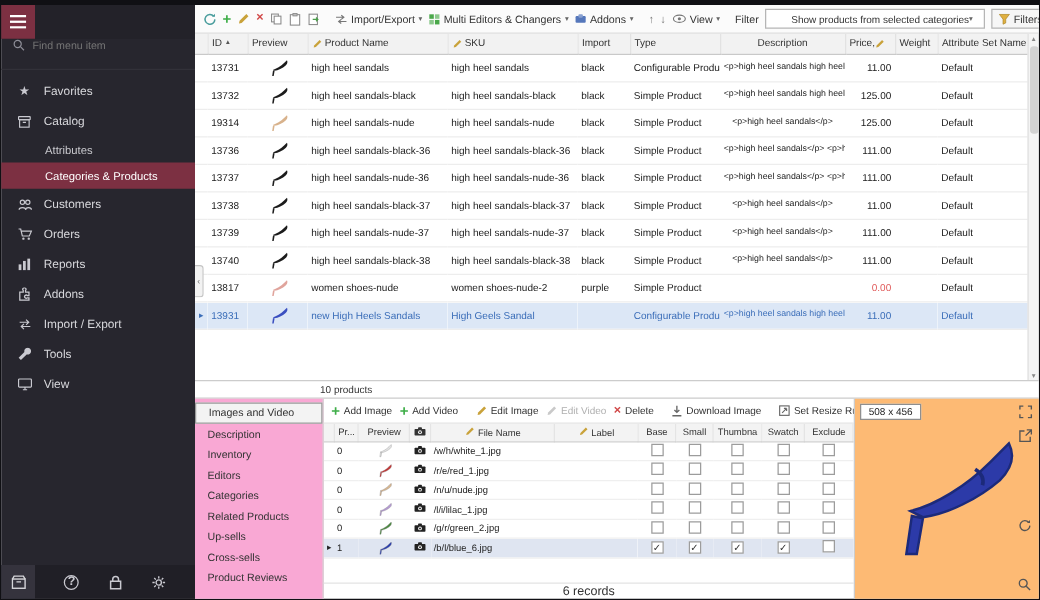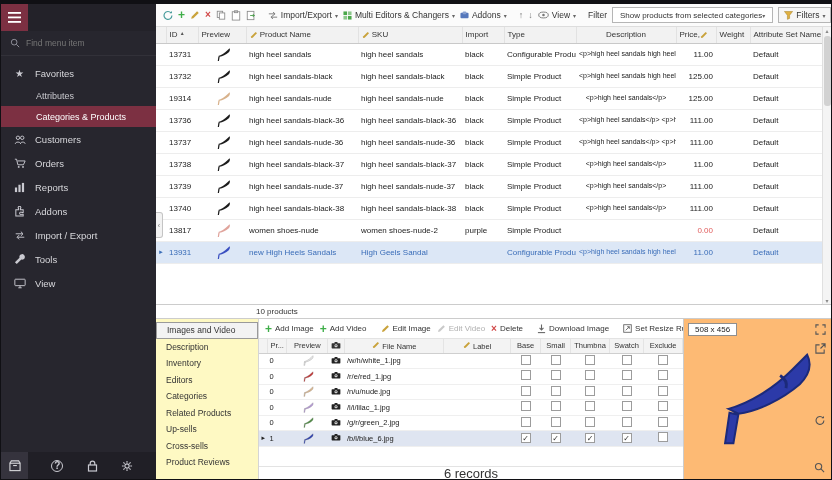--- a/index.html
+++ b/index.html
@@ -4,21 +4,21 @@
 <style>
   *{margin:0;padding:0;box-sizing:border-box;}
   html,body{width:832px;height:480px;overflow:hidden;background:#fff;
     font-family:"Liberation Sans",sans-serif;}
   .app{width:832px;height:480px;border:1px solid #101014;border-top:4px solid #101014;
     display:flex;background:#fff;}
   
   .sidebar{width:155px;background:#27262e;color:#d8d8dc;display:flex;flex-direction:column;flex-shrink:0;}
   .sb-logo{height:27px;display:flex;align-items:center;background:#232229;}
   .sb-burger{width:27px;height:27px;background:#7c3042;display:flex;align-items:center;justify-content:center;cursor:pointer;}
-  .sb-search{height:25px;display:flex;align-items:center;gap:6px;padding:0 9px;border-bottom:1px solid #323139;}
+  .sb-search{height:25px;display:flex;align-items:flex-start;gap:6px;padding:0 9px;border-bottom:1px solid #323139;}
   .sb-search input{background:transparent;border:none;outline:none;color:#9a9aa2;font-size:8.5px;width:110px;font-family:"Liberation Sans",sans-serif;}
   .sb-menu{flex:1;padding-top:5px;}
   .sb-item{height:24px;display:flex;align-items:center;gap:9px;padding-left:12px;font-size:9.5px;cursor:pointer;}
   .sb-item .ic{width:13px;display:flex;justify-content:center;align-items:center;color:#c9c9d0;font-size:10px;}
   .sb-sub{height:21px;display:flex;align-items:center;padding-left:35px;font-size:9px;color:#c9c9ce;cursor:pointer;}
   .sb-sub.active{background:#7c3042;color:#fff;}
   .sb-bottom{height:27px;background:#201f26;display:flex;align-items:center;}
   .sb-bottom .sq{width:27px;height:27px;background:#35333d;display:flex;align-items:center;justify-content:center;cursor:pointer;}
   .sb-bottom .rest{flex:1;display:flex;justify-content:space-evenly;align-items:center;}
   .sb-bottom .bic{color:#c9c9d0;cursor:pointer;display:flex;align-items:center;}
@@ -30,21 +30,21 @@
     display:flex;align-items:center;justify-content:center;z-index:5;cursor:pointer;}
   .toolbar{height:23px;display:flex;align-items:center;gap:5px;padding:0 6px;background:#fbfbfb;
     border-bottom:1px solid #ddd;font-size:8.5px;color:#333;white-space:nowrap;overflow:hidden;}
   .tbtn{display:flex;align-items:center;gap:3px;cursor:pointer;}
   .caret{font-size:6px;color:#666;}
   .sep{width:1px;height:13px;background:#ddd;margin:0 1px;}
   .g-plus{color:#3fae49;font-weight:bold;font-size:12px;line-height:1;}
   .r-x{color:#d14848;font-weight:bold;font-size:10px;line-height:1;}
   .arrow-ic{color:#7a7a7a;font-size:9px;}
   .filter-select{border:1px solid #b5b5b5;background:#fff;height:16px;display:flex;align-items:center;
-    justify-content:space-between;padding:0 7px;font-size:8px;width:176px;cursor:pointer;}
+    justify-content:space-between;padding:0 20px;font-size:8px;width:176px;cursor:pointer;}
   .filters-btn{border:1px solid #b5b5b5;background:#f6f6f6;height:16px;display:flex;align-items:center;
     gap:3px;padding:0 5px;cursor:pointer;}
   
   .grid-wrap{flex:1;position:relative;overflow:hidden;}
   table{border-collapse:collapse;table-layout:fixed;}
   table.grid{width:calc(100% - 9px);font-size:8px;}
   table.grid th{background:#f2f2f2;border-right:1px solid #e2e2e2;border-bottom:1px solid #c9c9c9;
     height:16px;font-weight:normal;color:#333;font-size:8px;text-align:left;padding:0 3px;white-space:nowrap;overflow:hidden;}
   table.grid td{height:22px;border-bottom:1px solid #ededed;padding:0 3px;color:#222;
     white-space:nowrap;overflow:hidden;vertical-align:middle;}
@@ -56,41 +56,41 @@
   tr.selected td{background:#dce7f6;color:#3a6db8;}
   tr.selected td.c-desc{color:#3a6db8;}
   .sortup{font-size:5px;color:#555;vertical-align:2px;}
   .vscroll{position:absolute;top:0;right:0;bottom:0;width:9px;background:#f4f4f4;border-left:1px solid #e0e0e0;
     display:flex;flex-direction:column;align-items:center;font-size:6px;color:#888;}
   .vthumb{width:7px;height:70px;background:#d2d2d2;border-radius:3px;margin-top:2px;}
   .pstatus{height:15px;display:flex;align-items:center;padding-left:100px;font-size:8px;color:#333;
     border-top:1px solid #ccc;border-bottom:1px solid #ccc;background:#fff;}
   
   .bottom{height:160px;display:flex;min-height:0;}
-  .tabs{width:103px;border-right:1px solid #d5d5d5;padding-top:3px;font-size:8.5px;background:#fef9c3;}
+  .tabs{width:103px;border-right:1px solid #d5d5d5;padding-top:3px;font-size:8.5px;background:#f9a8d4;}
   .tab{height:16.5px;display:flex;align-items:center;padding-left:10px;color:#333;cursor:pointer;}
   .tab.active{border:1px solid #9a9a9a;background:#f3f3f3;}
   .media{flex:1;display:flex;flex-direction:column;min-width:0;border-right:1px solid #ccc;}
   .media-toolbar{height:20px;display:flex;align-items:center;gap:6px;padding:0 6px;font-size:8px;
     color:#333;border-bottom:1px solid #e3e3e3;white-space:nowrap;overflow:hidden;}
   .mbtn{display:flex;align-items:center;gap:3px;cursor:pointer;}
   .mbtn.disabled{color:#b0b0b0;cursor:default;}
   .media-grid-wrap{flex:1;overflow:hidden;}
   table.mgrid{width:100%;font-size:7.5px;}
   table.mgrid th{background:#f3f3f3;border-right:1px solid #e4e4e4;border-bottom:1px solid #cfcfcf;
     height:14px;font-weight:normal;color:#333;font-size:7.5px;text-align:center;padding:0 2px;white-space:nowrap;overflow:hidden;}
   table.mgrid td{height:15.5px;border-bottom:1px solid #efefef;padding:0 2px;color:#222;
     white-space:nowrap;overflow:hidden;vertical-align:middle;}
   table.mgrid td.ctr,table.mgrid th.ctr{text-align:center;}
   table.mgrid tr.selected td{background:#dfe5f1;}
   td.m-gutter{color:#555;font-size:7px;text-align:center;padding:0;}
   .cb{width:10px;height:10px;border:1px solid #9c9c9c;background:#fff;display:inline-flex;
     align-items:center;justify-content:center;font-size:8px;color:#333;cursor:pointer;}
   .cb.on::after{content:"✓";}
-  .mstatus{height:13px;display:flex;align-items:center;justify-content:center;font-size:13px;
+  .mstatus{height:13px;display:flex;align-items:center;justify-content:center;font-size:10px;
     color:#333;border-top:1px solid #e3e3e3;}
   
   .preview{width:147px;position:relative;background:#fdba74;}
   .size-badge{position:absolute;top:4px;left:4px;border:1px solid #8f8f8f;background:#fff;
     font-size:8px;padding:1px 6px;color:#222;z-index:3;}
   .pv-ic{position:absolute;color:#555;cursor:pointer;z-index:3;display:flex;}
   .pv-expand{top:5px;right:5px;}
   .pv-ext{top:24px;right:5px;}
   .pv-rotate{top:96px;right:6px;}
   .pv-zoom{bottom:6px;right:6px;}
@@ -116,20 +116,30 @@
       <svg width="10" height="10" viewBox="0 0 12 12">
         <circle cx="5" cy="5" r="3.4" fill="none" stroke="#8d8d97" stroke-width="1.2"></circle>
           <line x1="7.6" y1="7.6" x2="11" y2="11" stroke="#8d8d97" stroke-width="1.2"></line>
       </svg>
       <input type="text" placeholder="Find menu item" style="">
     </div>
     <div class="sb-menu">
       <div class="sb-item">
         <span class="ic">★</span>
         <span>Favorites</span>
+      </div>
+      <div class="sb-item">
+        <span class="ic">
+          <svg width="11" height="11" viewBox="0 0 13 13">
+              <rect x="1" y="1.5" width="11" height="3" rx="0.5" fill="none" stroke="currentColor" stroke-width="1.1"></rect>
+              <rect x="2" y="4.5" width="9" height="7" fill="none" stroke="currentColor" stroke-width="1.1"></rect>
+              <line x1="5" y1="7" x2="8" y2="7" stroke="currentColor" stroke-width="1.1"></line>
+            </svg>
+        </span>
+        <span>Catalog</span>
       </div>
       <div class="sb-sub">
         <span>Attributes</span>
       </div>
       <div class="sb-sub active">
         <span>Categories &amp; Products</span>
       </div>
       <div class="sb-item">
         <span class="ic">
           <svg width="12" height="11" viewBox="0 0 14 12">

